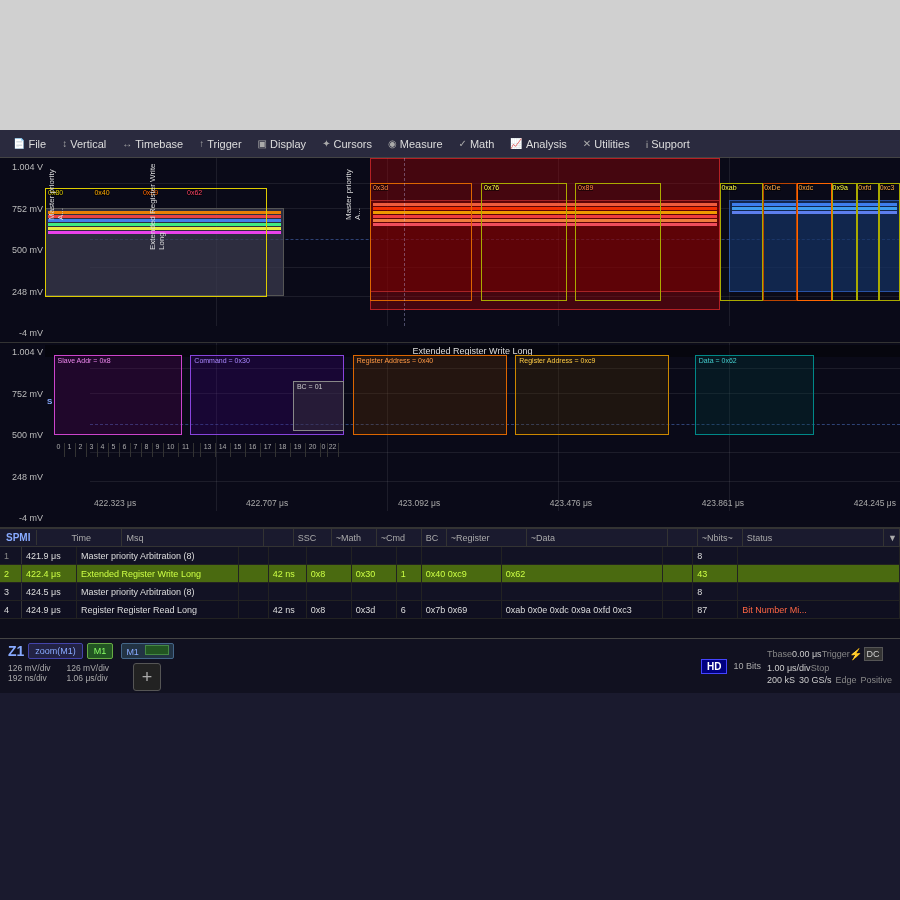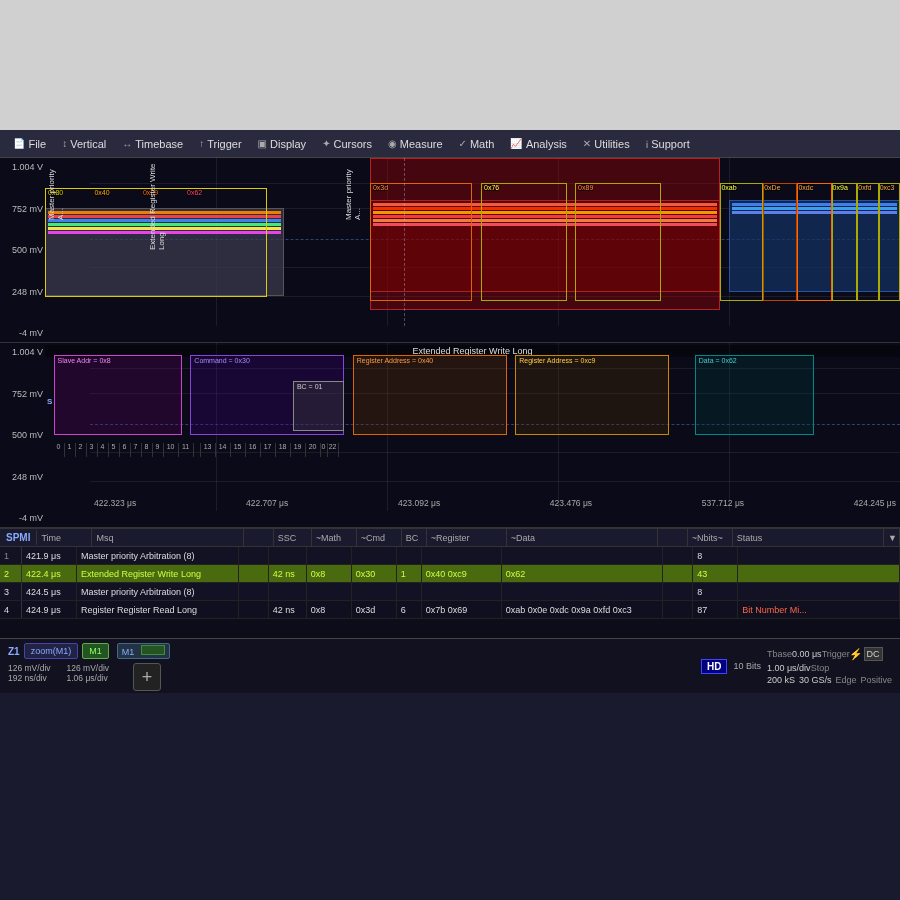--- a/index.html
+++ b/index.html
@@ -507,30 +507,30 @@
       <span style="font-size:7px;color:#aaa;width:15px;text-align:center;border-right:1px solid #333;">20</span>
       <span style="font-size:7px;color:#aaa;width:7px;text-align:center;border-right:1px solid #333;">0</span>
       <span style="font-size:7px;color:#aaa;width:11px;text-align:center;border-right:1px solid #333;">22</span>
     </div>
 
     <div class="time-axis">
       <span>422.323 μs</span>
       <span>422.707 μs</span>
       <span>423.092 μs</span>
       <span>423.476 μs</span>
-      <span>537.712 μs</span>
+      <span>423.861 μs</span>
       <span>424.245 μs</span>
     </div>
   </div>
 </div>
 
 <div class="data-table">
   <div class="table-header">
     <div class="spmi-label">SPMI</div>
-    <div class="th" style="width:55px;">
+    <div class="th" style="width:55px;margin-left:30px;">
         <span>Time</span>
       </div>
     <div class="th" style="flex:2;">
         <span>Msq</span>
       </div>
     <div class="th" style="width:30px;"></div>
     <div class="th" style="width:38px;">
         <span>SSC</span>
       </div>
     <div class="th" style="width:45px;">
@@ -619,21 +619,21 @@
     <div class="td" style="flex:2;">0xab 0x0e 0xdc 0x9a 0xfd 0xc3</div>
     <div class="td" style="width:30px;"></div>
     <div class="td" style="width:45px;">87</div>
     <div class="td" style="flex:2;color:#ff6644;">Bit Number Mi...</div>
   </div>
 </div>
 
 <div class="status-bar">
   <div class="status-left">
     <div class="zoom-indicator">
-      <span style="font-size:10px;color:#88aaff;font-weight:bold;">Z1</span>
+      <span style="font-size:14px;color:#88aaff;font-weight:bold;">Z1</span>
       <div class="zoom-box">zoom(M1)</div>
       <div class="zoom-box" style="background:#225522;border-color:#66aa44;color:#88ff66;">M1</div>
       <div style="display:inline-block;background:#223344;border:1px solid #446688;padding:1px 4px;font-size:9px;color:#88aaff;border-radius:2px;margin-left:4px;">
         <span style="font-size:9px;color:#88aaff;">M1</span>
         <span style="display:inline-block;margin-left:4px;width:24px;height:10px;background:#225522;border:1px solid #448844;"></span>
       </div>
     </div>
     <div class="scale-info">
       <div class="scale-col">
         <div>126 mV/div</div>

